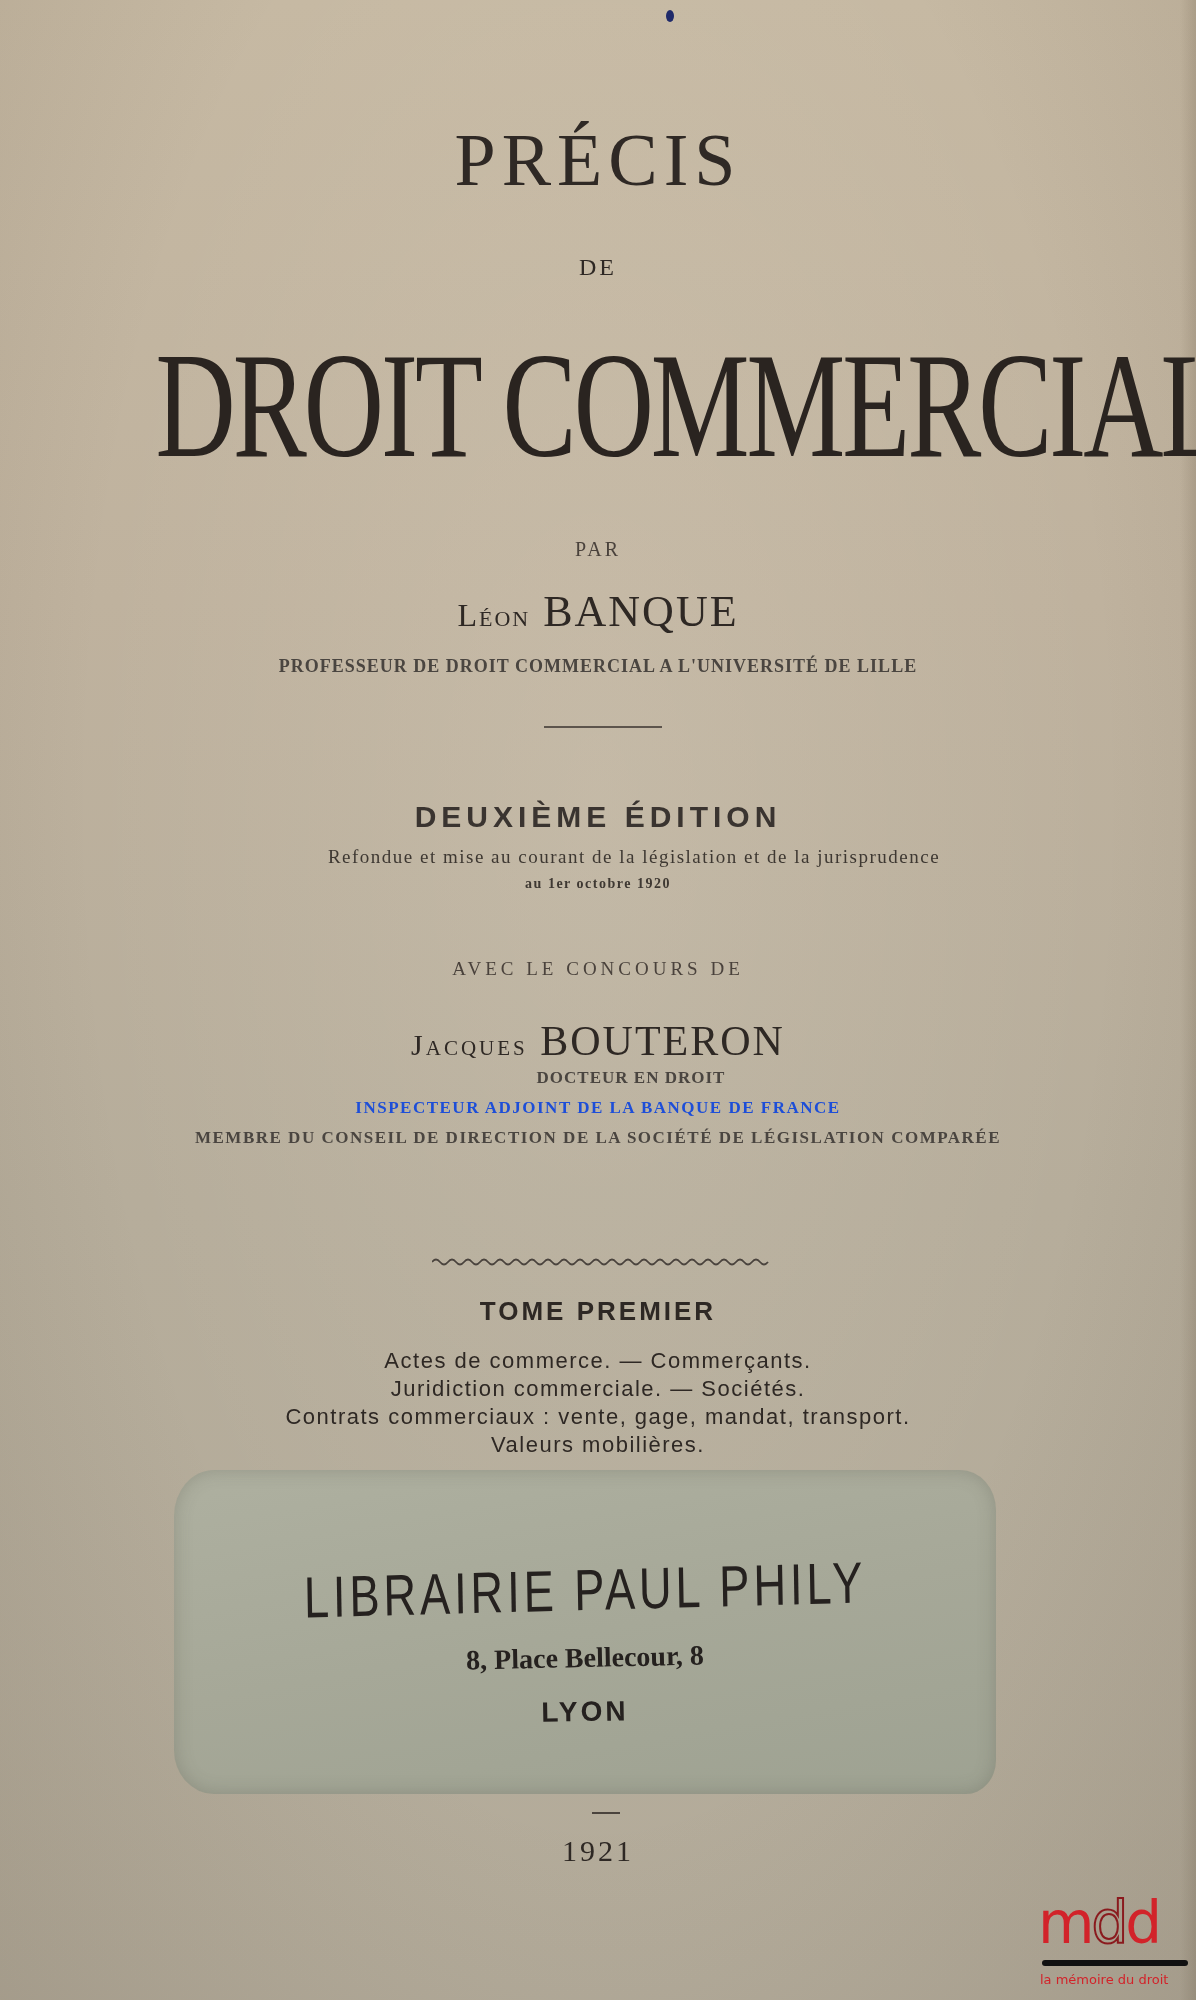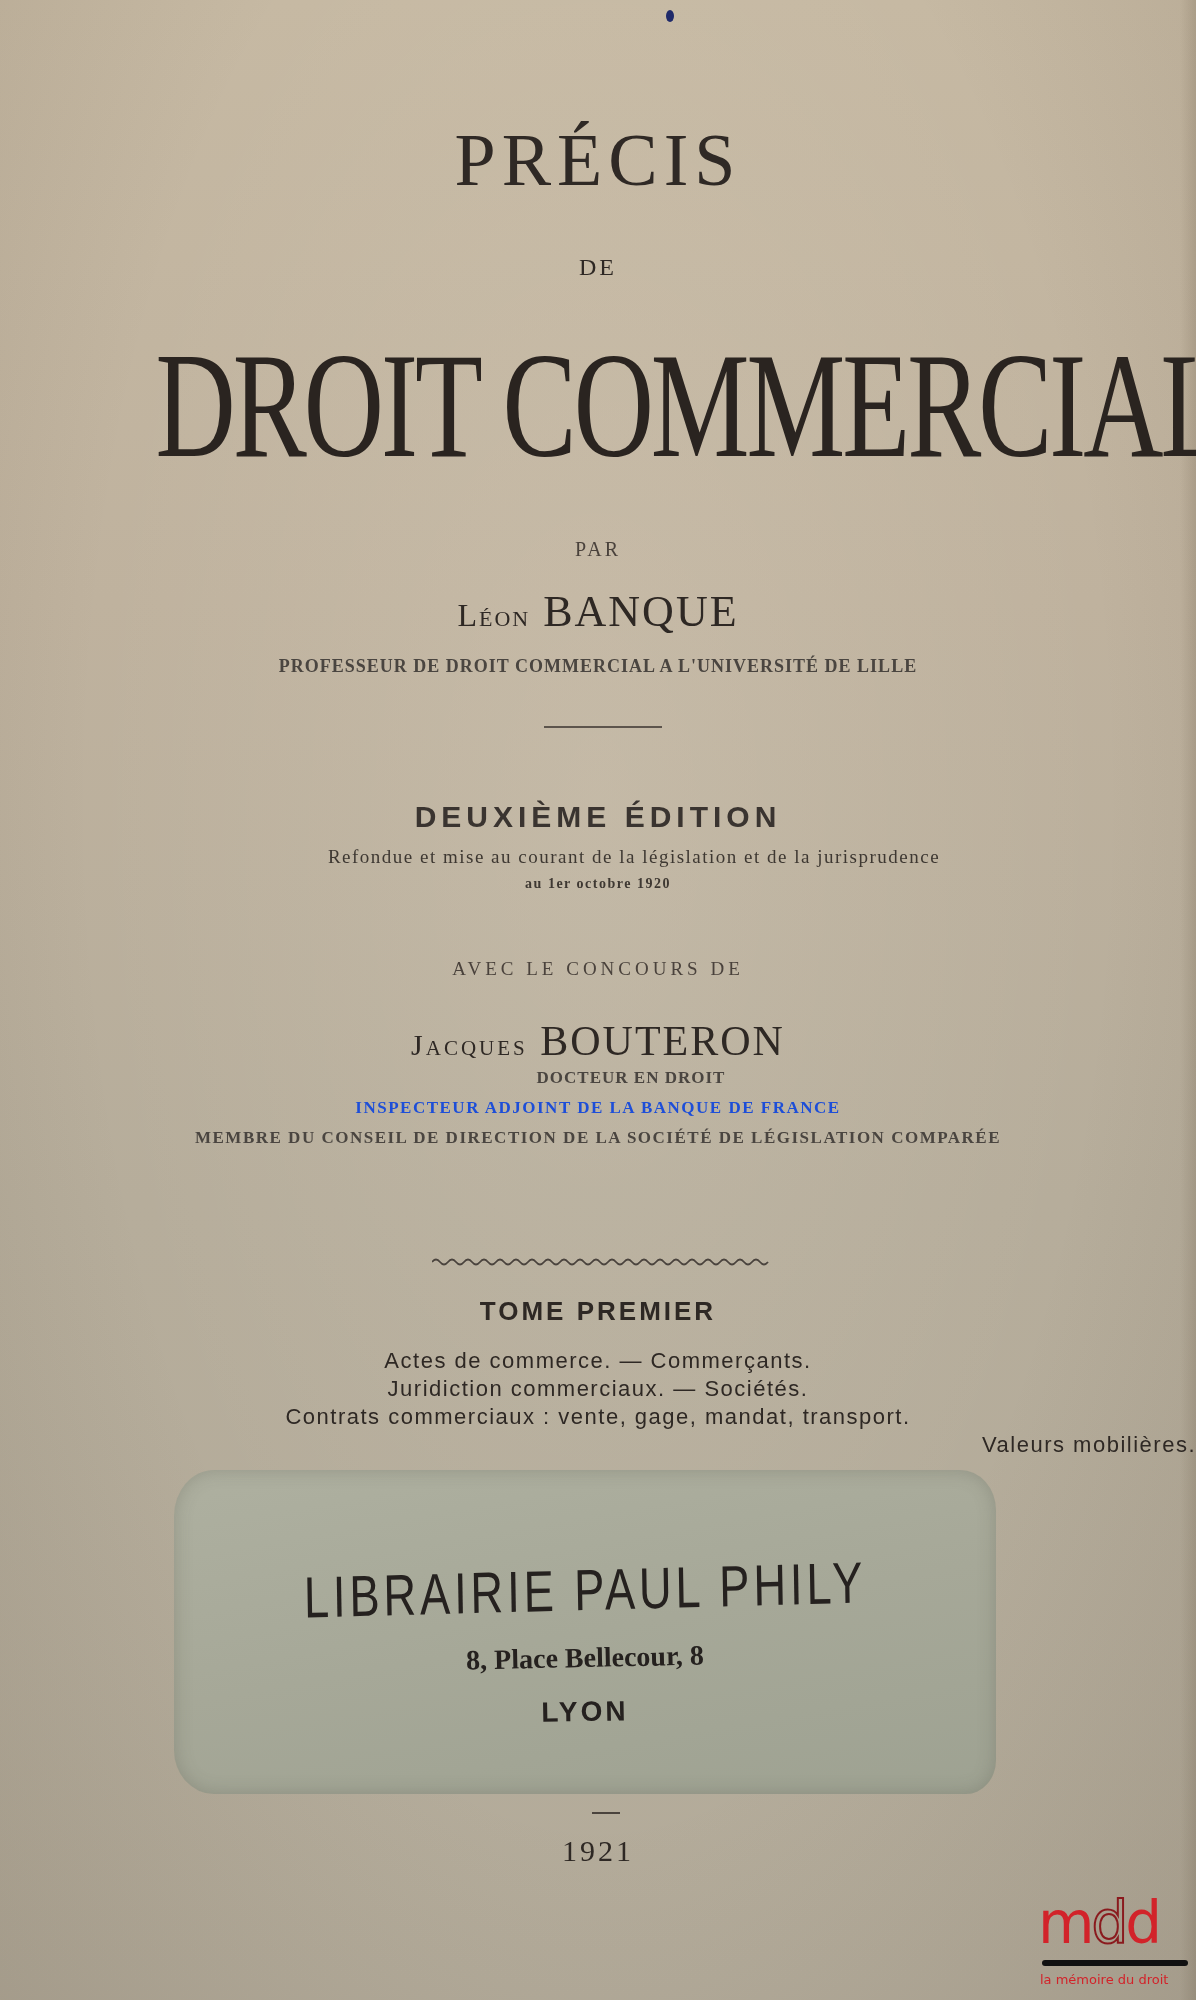--- a/index.html
+++ b/index.html
@@ -39,21 +39,21 @@
   .t-coauthor .sc { font-size:30px; letter-spacing:3px; }
   .t-docteur { top:1068px; font-size:17px; letter-spacing:1px; font-weight:bold; color:#4a4540;padding-left:33px; }
   .t-inspecteur { top:1098px; font-size:17px; letter-spacing:1.5px; font-weight:bold; color:#1d4ed8; }
   .t-membre { top:1128px; font-size:17px; letter-spacing:1.5px; font-weight:bold; color:#4a4540; }
   .rule-wavy { position:absolute; left:432px; top:1254px; width:340px; height:14px; }
   .t-tome { top:1296px; font-size:26px; letter-spacing:3px; font-family:"Liberation Sans", sans-serif; font-weight:bold; color:#2e2824; }
   .t-contents { font-family:"Liberation Sans", sans-serif; font-size:22px; letter-spacing:1.5px; color:#2e2824; }
   .t-c1 { top:1348px; }
   .t-c2 { top:1376px; }
   .t-c3 { top:1404px; }
-  .t-c4 { top:1432px;text-align:right; }
+  .t-c4 { top:1432px; }
   .label {
     position:absolute; left:174px; top:1470px; width:822px; height:324px;
     background: linear-gradient(170deg, #aeb0a0 0%, #a6a898 50%, #9ea292 100%);
     border-radius:40px 36px 30px 40px / 46px 40px 34px 44px;
     box-shadow: inset 0 0 18px rgba(70,70,60,0.25);
   }
   .label-line { position:absolute; left:0; width:822px; text-align:center; white-space:nowrap; color:#25211f; }
   .l-name { top:86px; font-family:"Liberation Sans", sans-serif; font-size:58px; letter-spacing:5px; transform:scaleX(0.78) rotate(-1.2deg); transform-origin:center; }
   .l-addr { top:172px; font-family:"Liberation Serif", serif; font-size:28px; font-weight:bold; transform:rotate(-1.2deg); }
   .l-city { top:226px; font-family:"Liberation Sans", sans-serif; font-size:28px; font-weight:bold; letter-spacing:3px; transform:rotate(-1deg); }
@@ -97,21 +97,21 @@
 <div class="line t-docteur">DOCTEUR EN DROIT</div>
 <div class="line t-inspecteur">INSPECTEUR ADJOINT DE LA BANQUE DE FRANCE</div>
 <div class="line t-membre">MEMBRE DU CONSEIL DE DIRECTION DE LA SOCIÉTÉ DE LÉGISLATION COMPARÉE</div>
 
 <svg class="rule-wavy" viewBox="0 0 340 14" preserveAspectRatio="none">
   <path d="M0 8 Q4 3 8 8 T16 8 T24 8 T32 8 T40 8 T48 8 T56 8 T64 8 T72 8 T80 8 T88 8 T96 8 T104 8 T112 8 T120 8 T128 8 T136 8 T144 8 T152 8 T160 8 T168 8 T176 8 T184 8 T192 8 T200 8 T208 8 T216 8 T224 8 T232 8 T240 8 T248 8 T256 8 T264 8 T272 8 T280 8 T288 8 T296 8 T304 8 T312 8 T320 8 T328 8 T336 8" fill="none" stroke="#4a433d" stroke-width="1.8"></path>
 </svg>
 
 <div class="line t-tome">TOME PREMIER</div>
 <div class="line t-contents t-c1">Actes de commerce. — Commerçants.</div>
-<div class="line t-contents t-c2">Juridiction commerciaux. — Sociétés.</div>
+<div class="line t-contents t-c2">Juridiction commerciale. — Sociétés.</div>
 <div class="line t-contents t-c3">Contrats commerciaux : vente, gage, mandat, transport.</div>
 <div class="line t-contents t-c4">Valeurs mobilières.</div>
 
 <div class="label">
   <div class="label-line l-name">LIBRAIRIE PAUL PHILY</div>
   <div class="label-line l-addr">8, Place Bellecour, 8</div>
   <div class="label-line l-city">LYON</div>
 </div>
 
 <div class="rule-year"></div>

